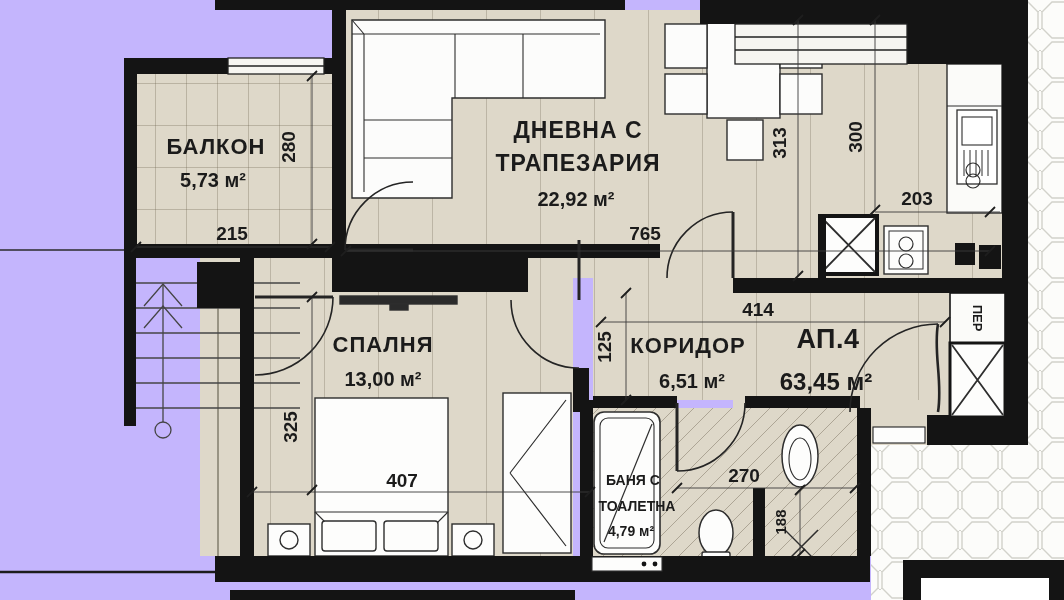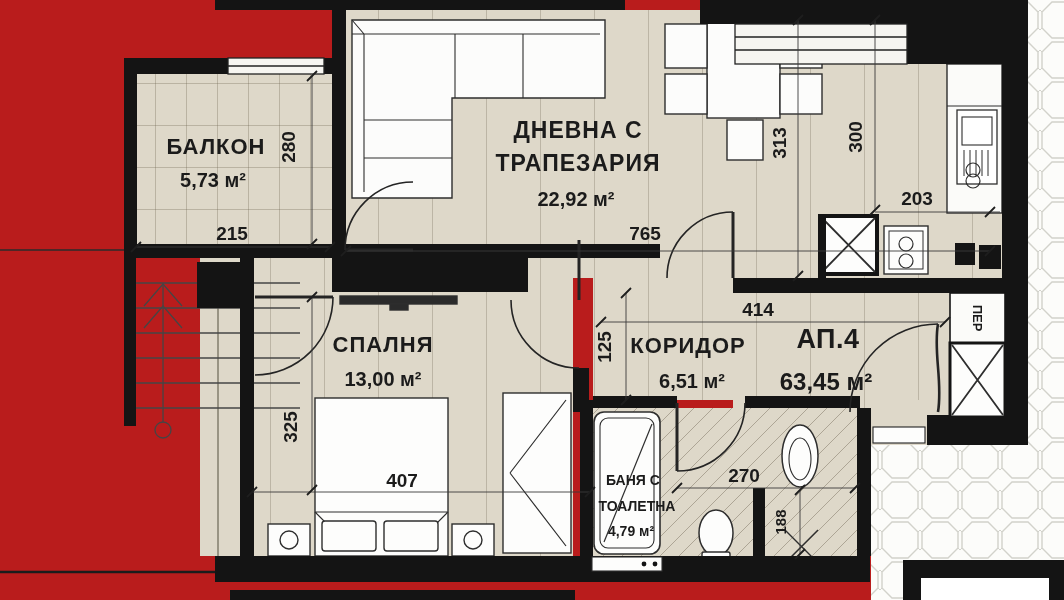--- a/index.html
+++ b/index.html
@@ -1,16 +1,16 @@
 <!DOCTYPE html>
 <html><head>
 <meta charset="utf-8">
 <style>
   html,body{margin:0;padding:0;background:#fff;}
-  .stage{width:1064px;height:600px;position:relative;background:#b91c1c;overflow:hidden;}
+  .stage{width:1064px;height:600px;position:relative;background:#c4b5fd;overflow:hidden;}
   svg{display:block;}
   text{font-family:"Liberation Sans","DejaVu Sans",sans-serif;fill:#1b1b1b;}
   .rm{font-size:22px;font-weight:700;letter-spacing:1px;}
   .rm2{font-size:23px;font-weight:700;letter-spacing:1px;}
   .rma{font-size:20px;font-weight:700;}
   .big{font-size:27px;font-weight:800;letter-spacing:.5px;}
   .big2{font-size:24px;font-weight:800;}
   .dim{font-size:19px;font-weight:700;}
   .dims{font-size:15px;font-weight:700;}
   .tiny{font-size:14px;font-weight:700;}

